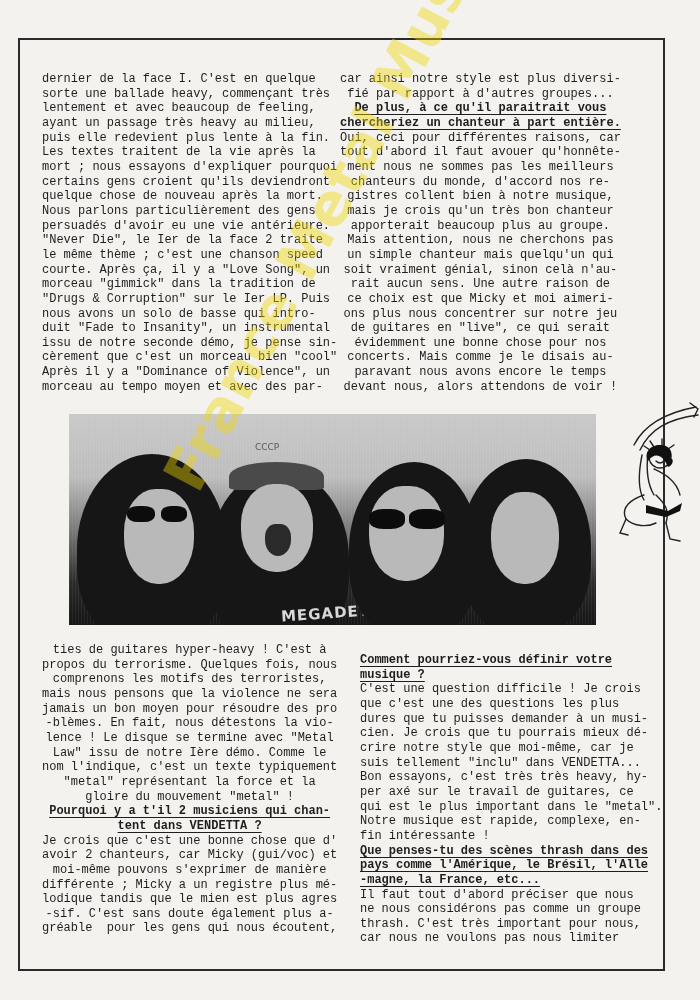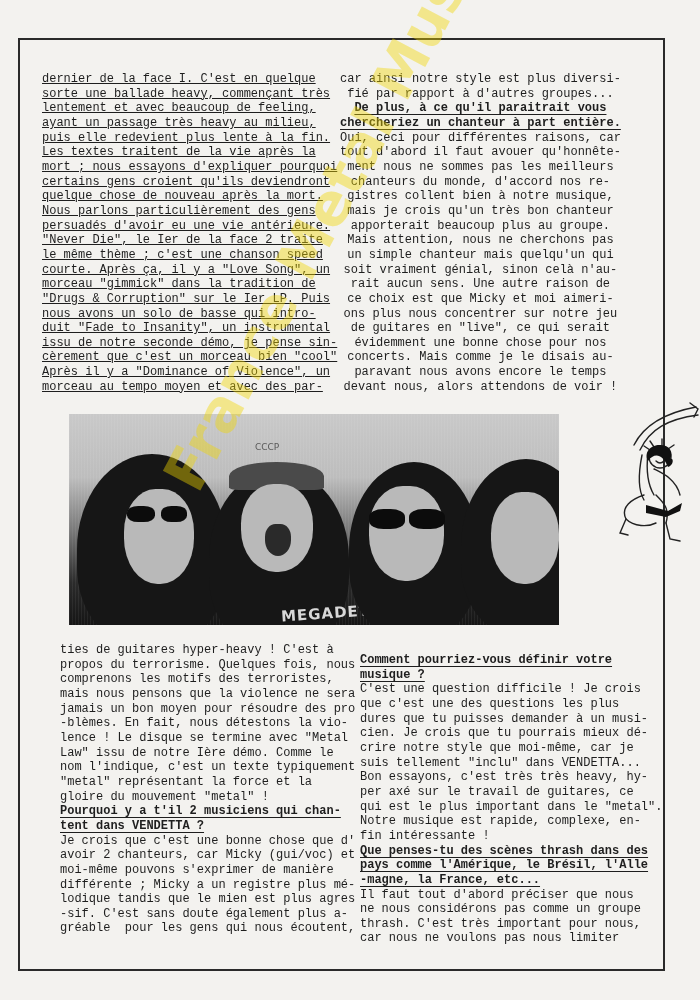--- a/index.html
+++ b/index.html
@@ -12,26 +12,26 @@
   .frame {
     position: absolute; left: 18px; top: 38px; width: 647px; height: 933px;
     border: 2px solid #2a2a2a; box-sizing: border-box;
   }
   .col {
     position: absolute; font-size: 12px; line-height: 14.67px;
     white-space: pre; letter-spacing: 0px;
   }
   .col .ln { display: block; height: 14.67px; }
   .col .u { text-decoration: underline; text-underline-offset: 3px; text-decoration-thickness: 1px; font-weight: bold; }
-  #c1 { left: 42px; top: 72px; text-decoration: underline; }
+  #c1 { left: 42px; top: 72px; }
   #c2 { left: 340px; top: 72px; text-align: center; }
-  #c3 { left: 60px; top: 643px; }
+  #c3 { left: 42px; top: 643px; text-align: center; }
   #c4 { left: 360px; top: 643px; margin-top: 10px; }
   .photo {
-    position: absolute; left: 69px; top: 414px; width: 490px; height: 211px;
+    position: absolute; left: 69px; top: 414px; width: 527px; height: 211px;
     background:
       repeating-linear-gradient(90deg, rgba(255,255,255,0.06) 0 1px, rgba(0,0,0,0) 1px 3px),
       linear-gradient(180deg, #c9c9c9 0%, #bdbdbd 30%, #7a7a7a 55%, #2b2b2b 80%, #151515 100%);
     overflow: hidden;
   }
   .person { position: absolute; border-radius: 50% 50% 40% 40%; }
   .hair { background: #161616; }
   .face { background: #b9b9b9; border-radius: 45% 45% 48% 48%; }
   .glasses { position: absolute; background: #0c0c0c; border-radius: 40%; }
   .shirt-text {

